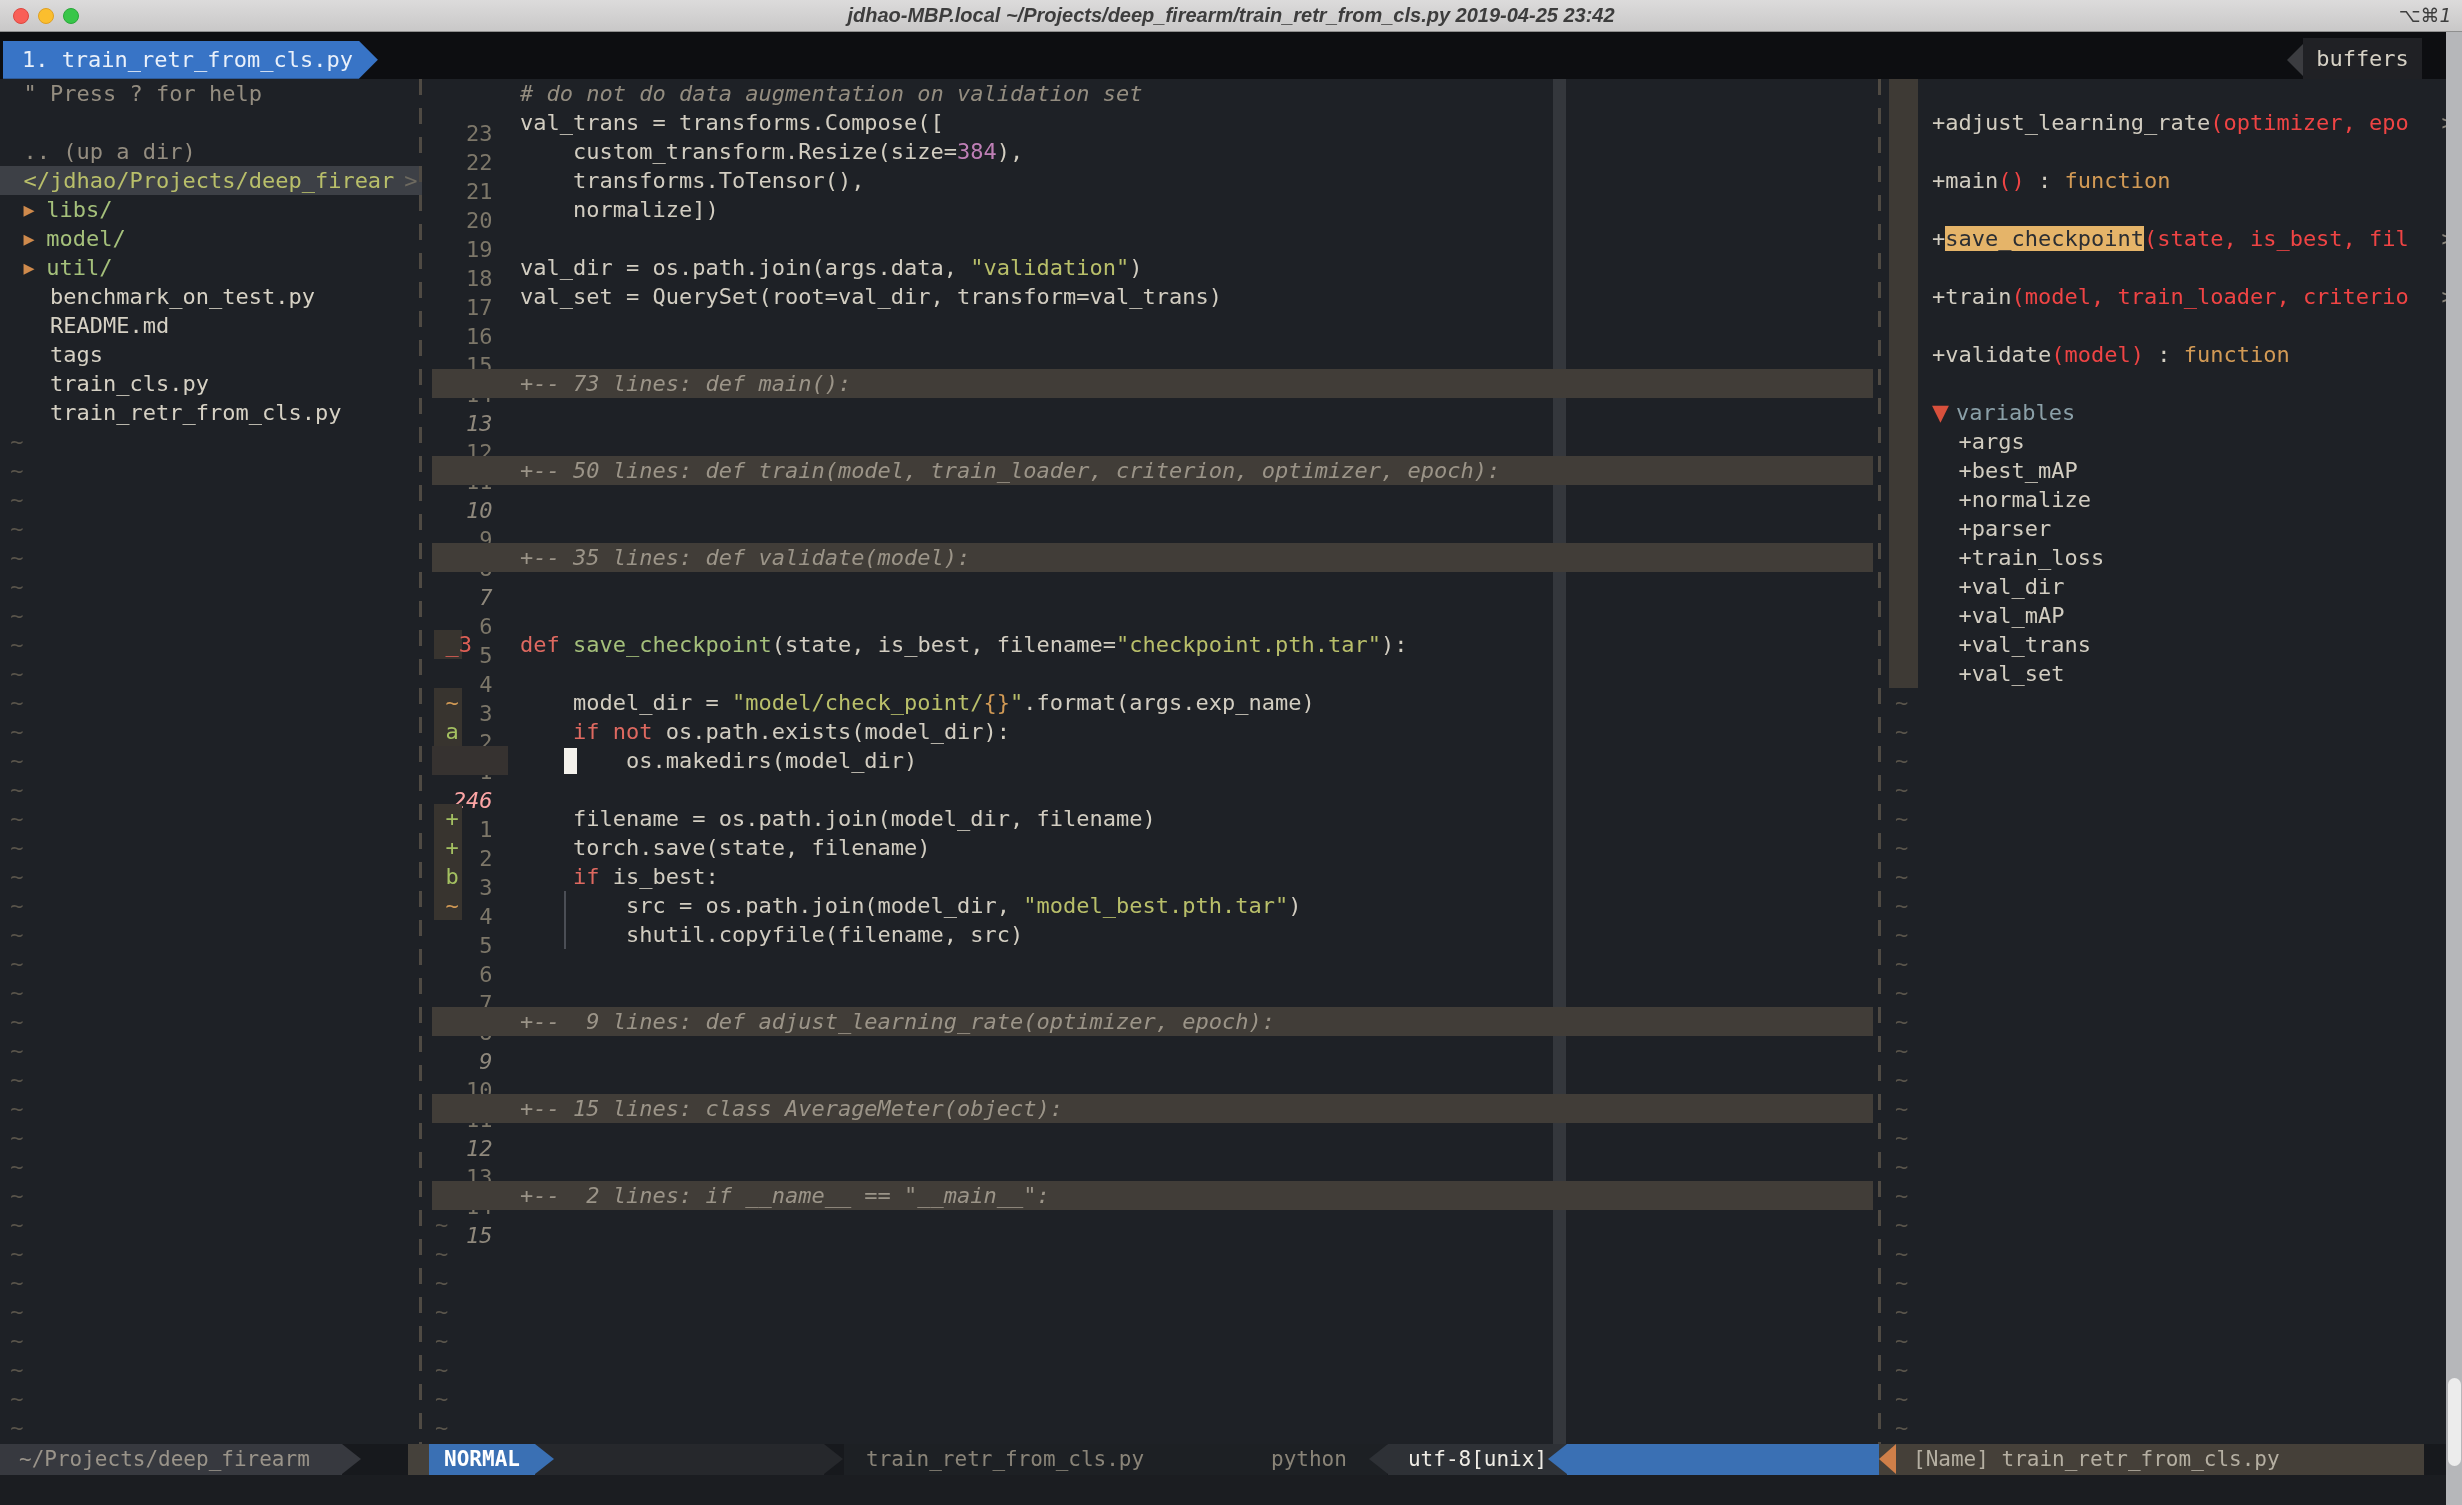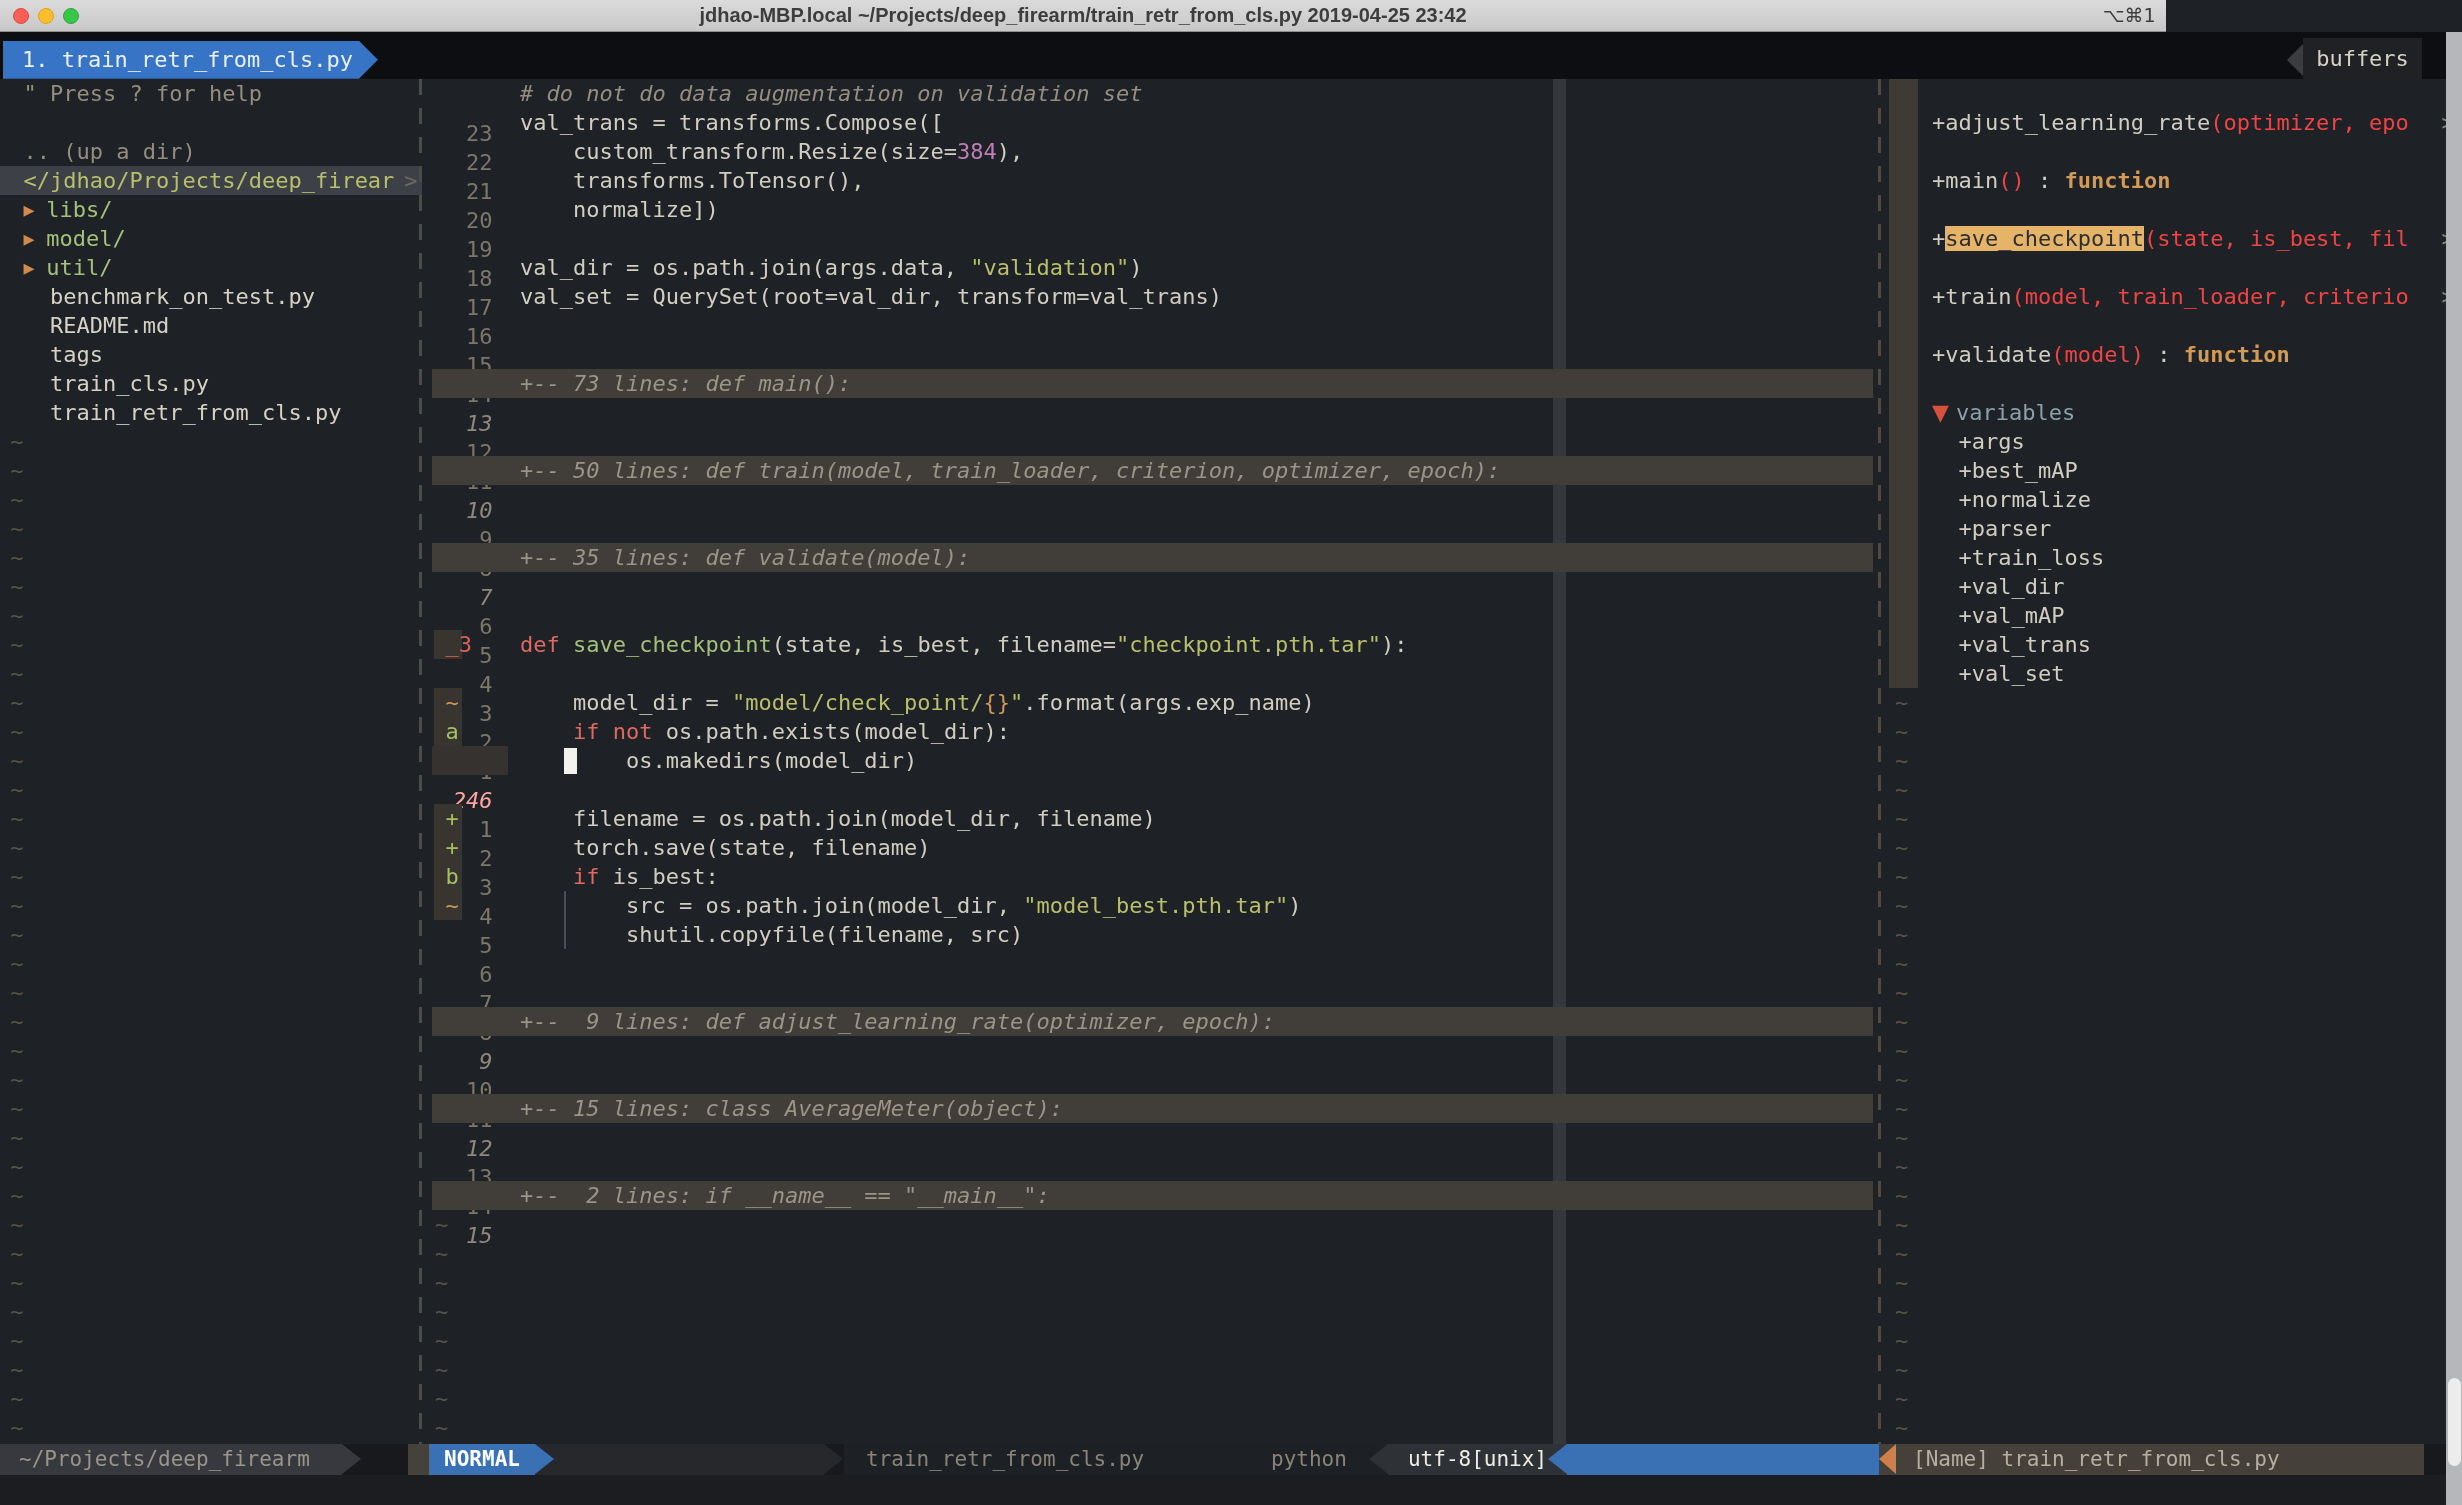--- a/index.html
+++ b/index.html
@@ -5,23 +5,24 @@
   * { margin:0; padding:0; box-sizing:border-box; }
   html,body { background:#000; }
   #screen {
     position:relative; width:2462px; height:1505px; overflow:hidden;
     background:#1e2126;
     font-family:"DejaVu Sans Mono", monospace;
     font-size:22px; color:#d2cdc1;
   }
   
   #titlebar {
-    position:absolute; left:0; top:0; width:2166px; height:32px;
+    position:absolute; left:0; top:0; width:2462px; height:32px;
     background:linear-gradient(#dcdbdb,#c9c8c8);
     border-bottom:1.5px solid #8f8f8f;
+    font-style:italic;
   }
   .traffic { position:absolute; top:8px; width:16px; height:16px; border-radius:50%; }
   #tl-close { left:13px; background:#f95f57; border:0.7px solid #dd4740; }
   #tl-min   { left:38px; background:#fbbe2e; border:0.7px solid #dfa023; }
   #tl-zoom  { left:63px; background:#38c649; border:0.7px solid #2aa73a; }
   #title-text {
     position:absolute; top:0; left:0; right:0; height:31px; line-height:31px;
     text-align:center; color:#3d3d3d; font-size:20px;
     font-family:"Liberation Sans", sans-serif; font-weight:bold;
   }
@@ -82,21 +83,21 @@
   .indent-guide { position:absolute; top:0; width:1.5px; height:100%; background:#4b4e55; }
   .t-kw { color:#de6960; } .t-fn { color:#a5c07b; } .t-str { color:#b9bf6a; }
   .t-num { color:#bf7fb6; } .t-brace { color:#d29a55; } .t-com { color:#948d80; font-style:italic; }
   #editor .tl { position:absolute; left:2.9px; }
   
   #tagbar { left:1889px; width:573px; }
   #tagbar-band { position:absolute; left:0; top:0; width:29px; background:#3e3a35; }
   #tagbar .row { padding-left:43px; }
   .tag-name { color:#d2cdc1; }
   .tag-sig { color:#ef4444; }
-  .tag-kind { color:#d29a55;font-weight:bold; }
+  .tag-kind { color:#d29a55; }
   .tag-scope { color:#8ba0a8; }
   .tag-tri { color:#d8503c; font-family:"DejaVu Sans", sans-serif; }
   .tag-hl { background:#e5b469; color:#2b2e33; }
   .tag-trunc { position:absolute; right:7.3px; color:#8a857b; }
   #tagbar .tl { position:absolute; left:5.9px; }
   
   #airline { position:absolute; left:0; top:1444px; width:2462px; height:31.5px; background:#17191d; font-size:21px; }
   .seg { position:absolute; top:0; height:31.5px; line-height:31.5px; white-space:pre; }
   .arrow-r { position:absolute; top:0; width:0; height:0;
     border-top:15.8px solid transparent; border-bottom:15.8px solid transparent; }

